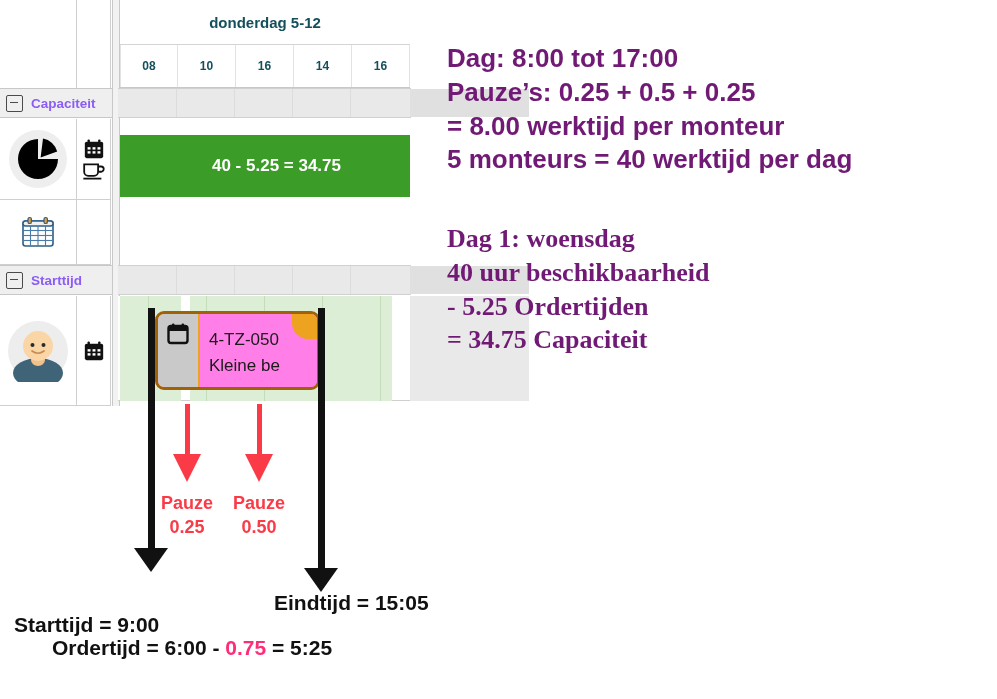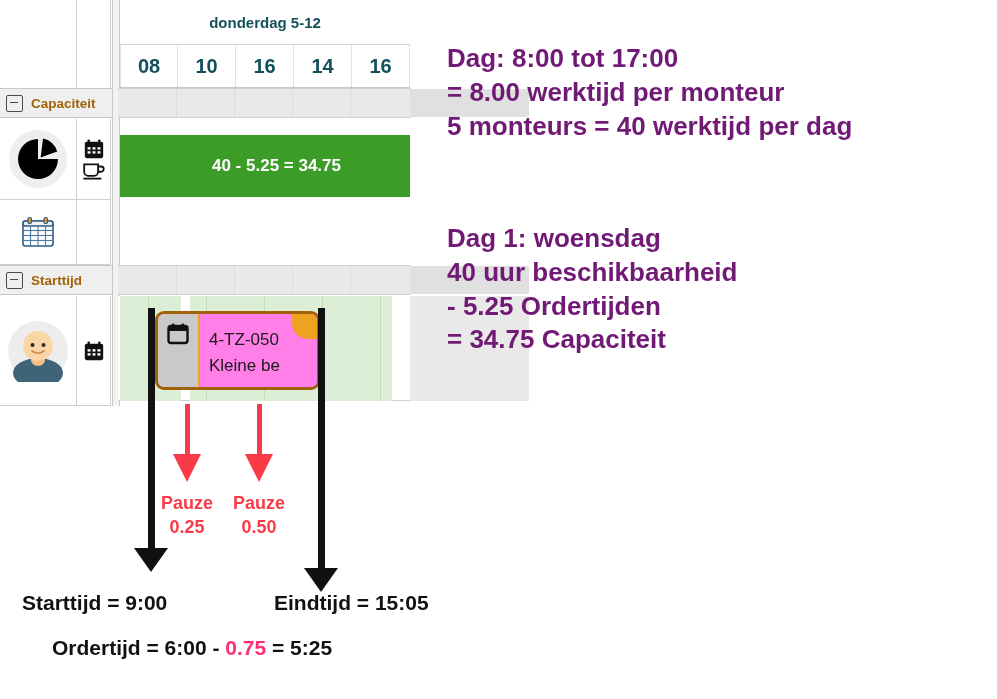--- a/index.html
+++ b/index.html
@@ -45,35 +45,35 @@
     color: #14505c; font-weight: bold; font-size: 15px;
     background: #ffffff;
   }
   .hour-header-row {
     position: absolute; left: 120px; top: 45px; width: 290px; height: 42px;
     display: flex; border-bottom: 1px solid #c8c8c8;
   }
   .hour-cell {
     width: 58px; height: 100%;
     display: flex; align-items: center; justify-content: center;
-    color: #14505c; font-weight: bold; font-size: 20px;
+    color: #14505c; font-weight: bold; font-size: 12px;
     border-right: 1px solid #e2e2e2;
     box-sizing: border-box;
     background: #ffffff;
   }
   .hour-cell:first-child { border-left: 1px solid #e2e2e2; }
 
   
   .group-row {
     position: absolute; left: 0; width: 112px; height: 30px;
     background: #efefef;
     border-top: 1px solid #c8c8c8; border-bottom: 1px solid #c8c8c8;
     display: flex; align-items: center; gap: 8px;
     padding-left: 6px; box-sizing: border-box;
-    font-size: 13.5px; color: #a16207; font-weight: 600;
+    font-size: 13.5px; color: #8b5cf6; font-weight: 600;
   }
   .group-row.cap { top: 88px; }
   .group-row.mon { top: 265px; }
 
   .collapse-box {
     width: 15px; height: 15px; border: 1.6px solid #4a4a4a;
     border-radius: 2px; position: relative; flex: none; background: #efefef;
   }
   .collapse-box::after {
     content: ""; position: absolute; left: 2.5px; top: 6px;
@@ -215,33 +215,33 @@
     font-weight: bold; font-size: 18px; line-height: 1.35; width: 90px;
   }
   .pause-label.p1 { left: 142px; top: 491px; }
   .pause-label.p2 { left: 214px; top: 491px; }
 
   
   .caption {
     position: absolute; color: #111111; font-weight: bold; font-size: 21px;
     white-space: nowrap;
   }
-  .cap-start { left: 14px; top: 591px; margin-left: 8px; }
+  .cap-start { left: 14px; top: 613px; }
   .cap-end   { left: 274px; top: 591px; }
   .cap-order { left: 52px; top: 636px; }
   .hl-pink { color: #ff2d78; }
 
   
   .rtext {
     position: absolute; left: 447px;
     color: #701a75; font-weight: bold; font-size: 26px; line-height: 1.30;
     white-space: nowrap;
   }
   .rtext.block1 { top: 42px; }
-  .rtext.block2 { top: 222px; }
+  .rtext.block2 { top: 222px; font-family: Liberation Serif, serif; }
 </style>
 </head>
 <body>
 
 <div id="planner">
 
   <div class="hdr-corner-a"></div>
   <div class="hdr-corner-b"></div>
   <div class="vsplit"></div>
 
@@ -406,20 +406,21 @@
   <div>Pauze</div>
   <div>0.50</div>
 </div>
 
 <div class="caption cap-start">Starttijd = 9:00</div>
 <div class="caption cap-end">Eindtijd = 15:05</div>
 <div class="caption cap-order"><span>Ordertijd = 6:00 - </span><span class="hl-pink">0.75</span><span> = 5:25</span></div>
 
 <div class="rtext block1">
   <div>Dag: 8:00 tot 17:00</div>
+  <div>Pauze’s: 0.25 + 0.5 + 0.25</div>
   <div>= 8.00 werktijd per monteur</div>
   <div>5 monteurs = 40 werktijd per dag</div>
 </div>
 <div class="rtext block2">
   <div>Dag 1: woensdag</div>
   <div>40 uur beschikbaarheid</div>
   <div>- 5.25 Ordertijden</div>
   <div>= 34.75 Capaciteit</div>
 </div>
 

